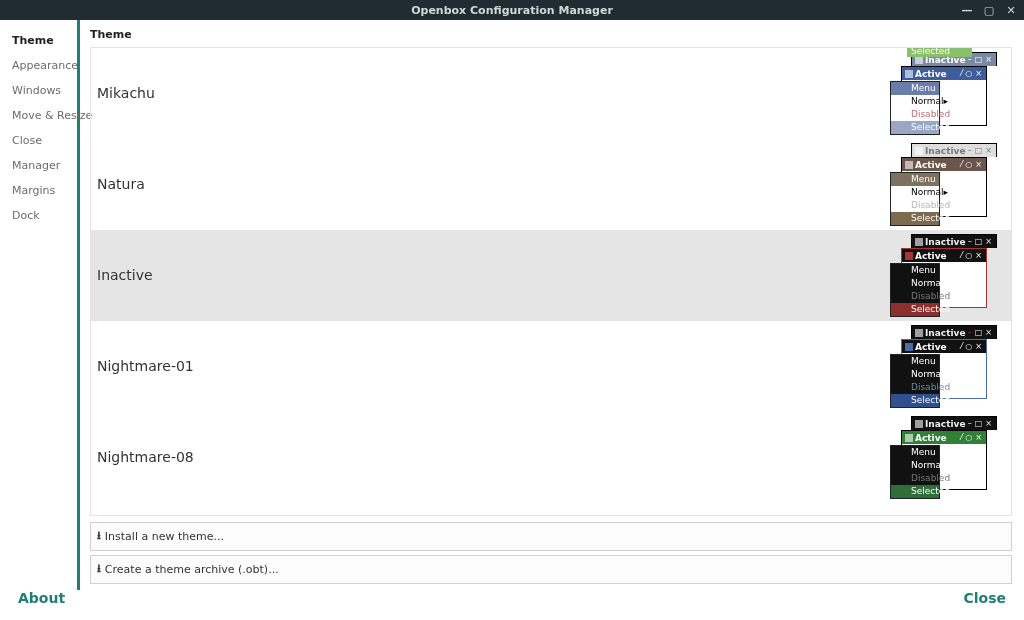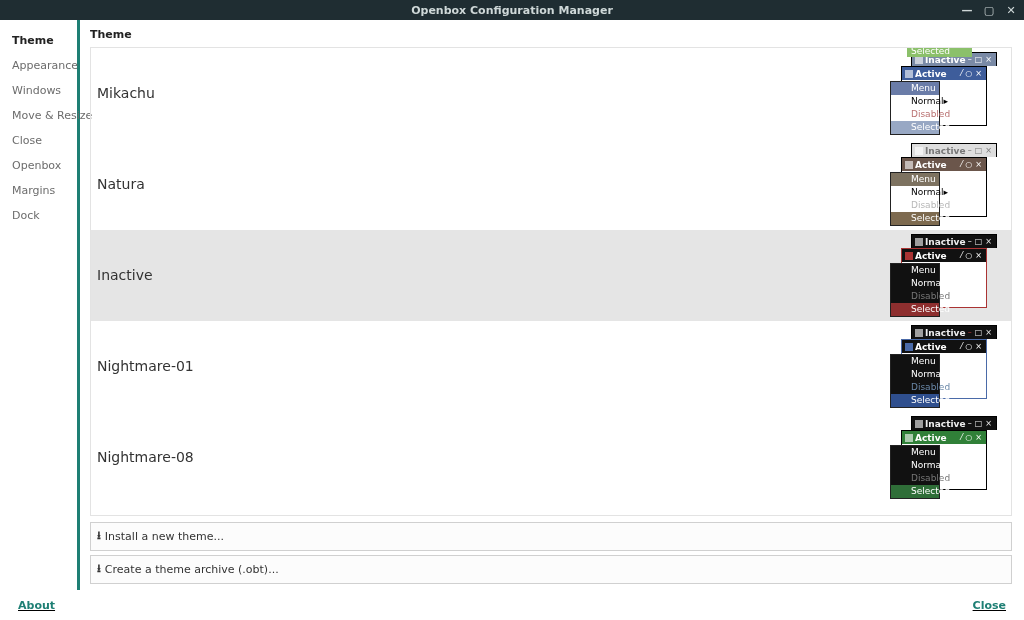--- a/index.html
+++ b/index.html
@@ -37,21 +37,21 @@
   .win .tb .ic { width: 8px; height: 8px; background: rgba(255,255,255,0.6); }
   .win .tb .btns { display: flex; gap: 2px; align-items: center; font-size: 8px; letter-spacing: 1px; }
   .menu-box { position: absolute; left: -12px; top: 14px; width: 50px; border: 1px solid #222; font-size: 9px; }
   .menu-box .mi { padding: 0 20px; line-height: 13px; display:flex; align-items:center; justify-content:space-between; }
 
   .btn-row { margin-top: 6px; }
   .action-btn { width: 100%; text-align: left; font-size: 11px; color: #333; background: #fcfcfc; border: 1px solid #d0d0d0; padding: 4px 6px; cursor: pointer; display:flex; align-items:center; gap:4px; }
   .action-btn + .action-btn { margin-top: 4px; }
   .dl-arrow { font-weight: bold; font-size: 11px; }
 
-  .footer { height: 30px; display: flex; align-items: center; justify-content: space-between; padding: 0 18px; font-size: 11px; font-weight: bold; text-decoration: underline; }
+  .footer { height: 30px; display: flex; align-items: flex-start; justify-content: space-between; padding: 0 18px; font-size: 14px; font-weight: bold; }
   .footer .about { color: #1e7f74; cursor: pointer; }
   .footer .close { color: #1e7f74; cursor: pointer; }
 
   
 
   
   .pv-mik .inactive .tb { background: #7a8aa6; color:#fff; }
   .pv-mik .active   .tb { background: #3e5d9b; color:#fff; }
   .pv-mik .mi-head  { background:#6a7ca8; color:#fff; }
   .pv-mik .mi-norm  { background:#fff; color:#000; }
@@ -110,21 +110,21 @@
 </div>
 
 <div class="body-area">
 
   <div class="sidebar" id="sidebar">
       <div class="item active">Theme</div>
       <div class="item">Appearance</div>
       <div class="item">Windows</div>
       <div class="item">Move &amp; Resize</div>
       <div class="item">Close</div>
-      <div class="item">Openbox</div>
+      <div class="item">Manager</div>
       <div class="item">Margins</div>
       <div class="item">Dock</div>
     </div>
 
   <div class="main">
     <div class="panel-title">Theme</div>
 
     <div class="theme-scroll" id="theme-scroll">
         <div class="theme-row pv-mik">
           <div class="theme-label">Mikachu</div>

